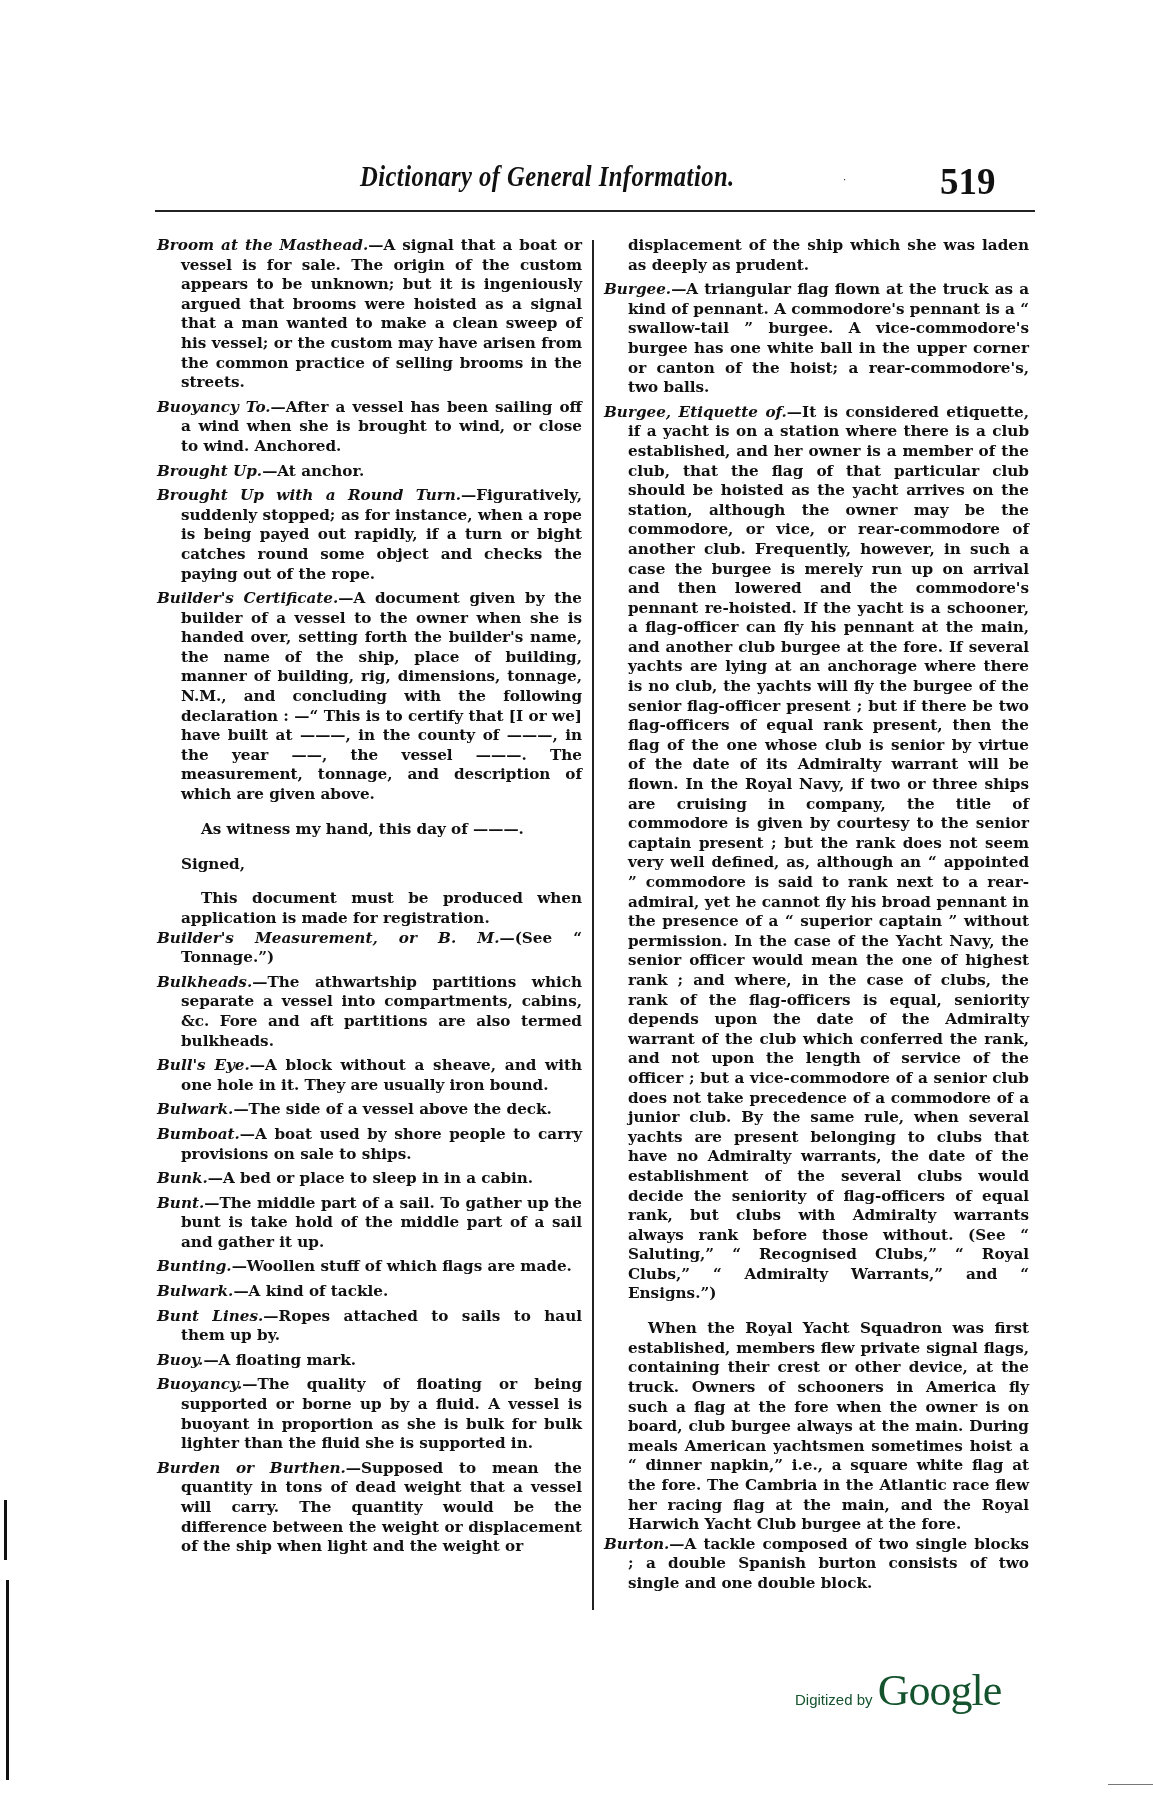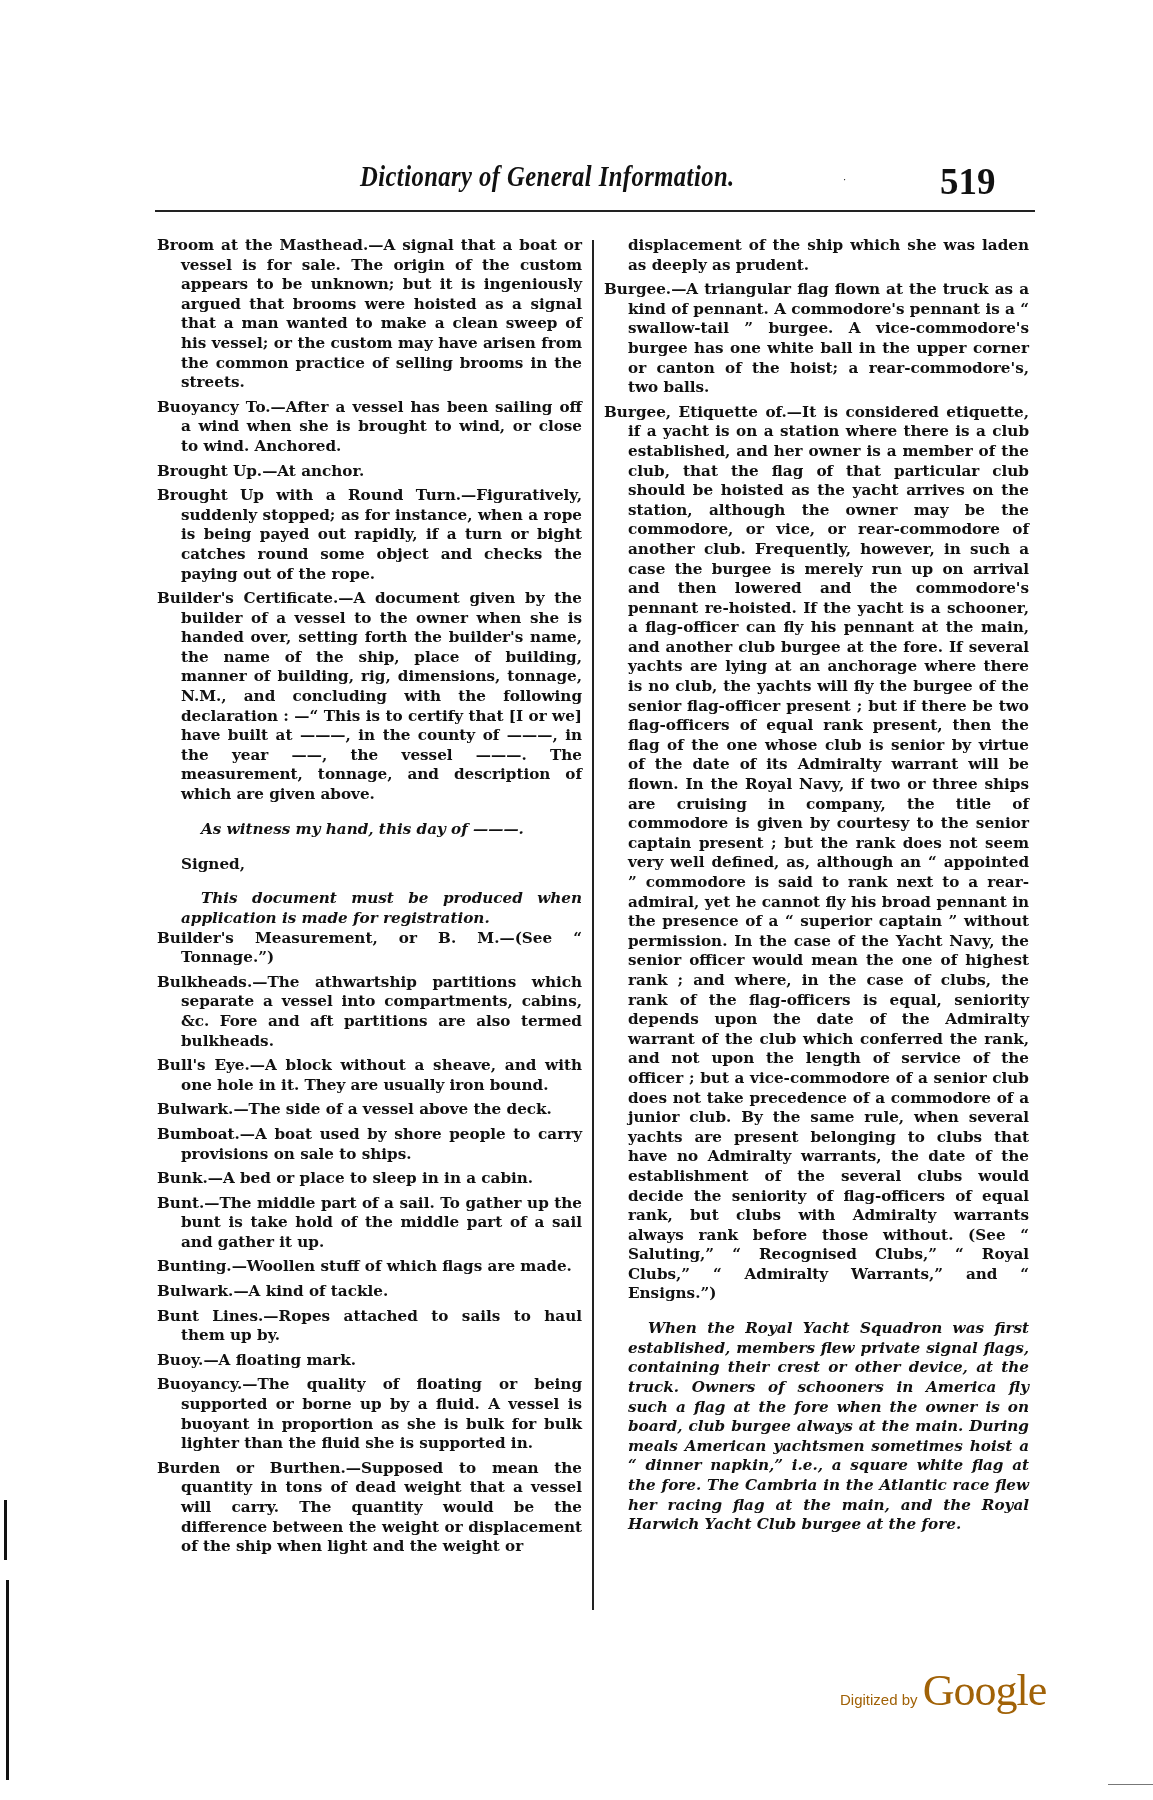--- a/index.html
+++ b/index.html
@@ -11,24 +11,24 @@
   .page-number { position: absolute; left: 785px; top: 10px; font-family: "Liberation Serif", serif; font-weight: bold; font-size: 37px; }
   .dot { position: absolute; left: 688px; top: 24px; font-size: 10px; }
   .rule { position: absolute; top: 210px; left: 155px; width: 880px; height: 2px; background: #222; }
   .col { position: absolute; top: 236px; width: 425px; font-size: 15.2px; line-height: 19.6px; font-weight: bold;
          text-align: justify; }
   .col-left { left: 157px; }
   .col-right { left: 604px; }
   .divider { position: absolute; left: 592px; top: 240px; width: 1.5px; height: 1370px; background: #222; }
   .entry { margin: 0 0 5px 0; padding-left: 24px; text-indent: -24px; }
   .entry.cont { text-indent: 0; }
-  .hw { }
-  .para { padding-left: 24px; text-indent: 20px; margin-bottom: 0; font-style: italic; }
+  .hw { font-style: italic; }
+  .para { padding-left: 24px; text-indent: 20px; margin-bottom: 0; }
   .center { text-align: left; padding-left: 24px; }
-  .watermark { position: absolute; left: 840px; top: 1665px; color: #a16207; white-space: nowrap; }
+  .watermark { position: absolute; left: 795px; top: 1665px; color: #14532d; white-space: nowrap; }
   .wm-small { font-family: "Liberation Sans", sans-serif; font-size: 15px; font-weight: normal; }
   .wm-big { font-family: "Liberation Serif", serif; font-size: 44px; letter-spacing: -1px; }
   .scan-mark { position: absolute; background: #111; }
 </style>
 </head>
 <body>
 
 <div class="header">
   <span class="running-title">Dictionary of General Information.</span>
   <span class="dot">·</span>
@@ -58,20 +58,21 @@
     <p class="entry"><span class="hw">Buoy.</span><span>—A floating mark.</span></p>
     <p class="entry"><span class="hw">Buoyancy.</span><span>—The quality of floating or being supported or borne up by a fluid. A vessel is buoyant in proportion as she is bulk for bulk lighter than the fluid she is supported in.</span></p>
     <p class="entry"><span class="hw">Burden or Burthen.</span><span>—Supposed to mean the quantity in tons of dead weight that a vessel will carry. The quantity would be the difference between the weight or displacement of the ship when light and the weight or</span></p>
   </div>
 <div class="divider"></div>
 <div class="col col-right" id="col-right">
     <p class="entry cont"><span>displacement of the ship which she was laden as deeply as prudent.</span></p>
     <p class="entry"><span class="hw">Burgee.</span><span>—A triangular flag flown at the truck as a kind of pennant. A commodore's pennant is a “ swallow-tail ” burgee. A vice-commodore's burgee has one white ball in the upper corner or canton of the hoist; a rear-commodore's, two balls.</span></p>
     <p class="entry"><span class="hw">Burgee, Etiquette of.</span><span>—It is considered etiquette, if a yacht is on a station where there is a club established, and her owner is a member of the club, that the flag of that particular club should be hoisted as the yacht arrives on the station, although the owner may be the commodore, or vice, or rear-commodore of another club. Frequently, however, in such a case the burgee is merely run up on arrival and then lowered and the commodore's pennant re-hoisted. If the yacht is a schooner, a flag-officer can fly his pennant at the main, and another club burgee at the fore. If several yachts are lying at an anchorage where there is no club, the yachts will fly the burgee of the senior flag-officer present ; but if there be two flag-officers of equal rank present, then the flag of the one whose club is senior by virtue of the date of its Admiralty warrant will be flown. In the Royal Navy, if two or three ships are cruising in company, the title of commodore is given by courtesy to the senior captain present ; but the rank does not seem very well defined, as, although an “ appointed ” commodore is said to rank next to a rear-admiral, yet he cannot fly his broad pennant in the presence of a “ superior captain ” without permission. In the case of the Yacht Navy, the senior officer would mean the one of highest rank ; and where, in the case of clubs, the rank of the flag-officers is equal, seniority depends upon the date of the Admiralty warrant of the club which conferred the rank, and not upon the length of service of the officer ; but a vice-commodore of a senior club does not take precedence of a commodore of a junior club. By the same rule, when several yachts are present belonging to clubs that have no Admiralty warrants, the date of the establishment of the several clubs would decide the seniority of flag-officers of equal rank, but clubs with Admiralty warrants always rank before those without. (See “ Saluting,” “ Recognised Clubs,” “ Royal Clubs,” “ Admiralty Warrants,” and “ Ensigns.”)</span></p>
     <p class="para"><span>When the Royal Yacht Squadron was first established, members flew private signal flags, containing their crest or other device, at the truck. Owners of schooners in America fly such a flag at the fore when the owner is on board, club burgee always at the main. During meals American yachtsmen sometimes hoist a “ dinner napkin,” i.e., a square white flag at the fore. The Cambria in the Atlantic race flew her racing flag at the main, and the Royal Harwich Yacht Club burgee at the fore.</span></p>
+    <p class="entry"><span class="hw">Burton.</span><span>—A tackle composed of two single blocks ; a double Spanish burton consists of two single and one double block.</span></p>
   </div>
 
 <div class="watermark">
   <span class="wm-small">Digitized by</span>
   <span class="wm-big">Google</span>
 </div>
 
 <div class="scan-mark" style="left:4px;top:1500px;width:3px;height:60px;"></div>
 <div class="scan-mark" style="left:6px;top:1580px;width:3px;height:200px;"></div>
 <div class="scan-mark" style="left:1108px;top:1784px;width:45px;height:1px;background:#777;"></div>

